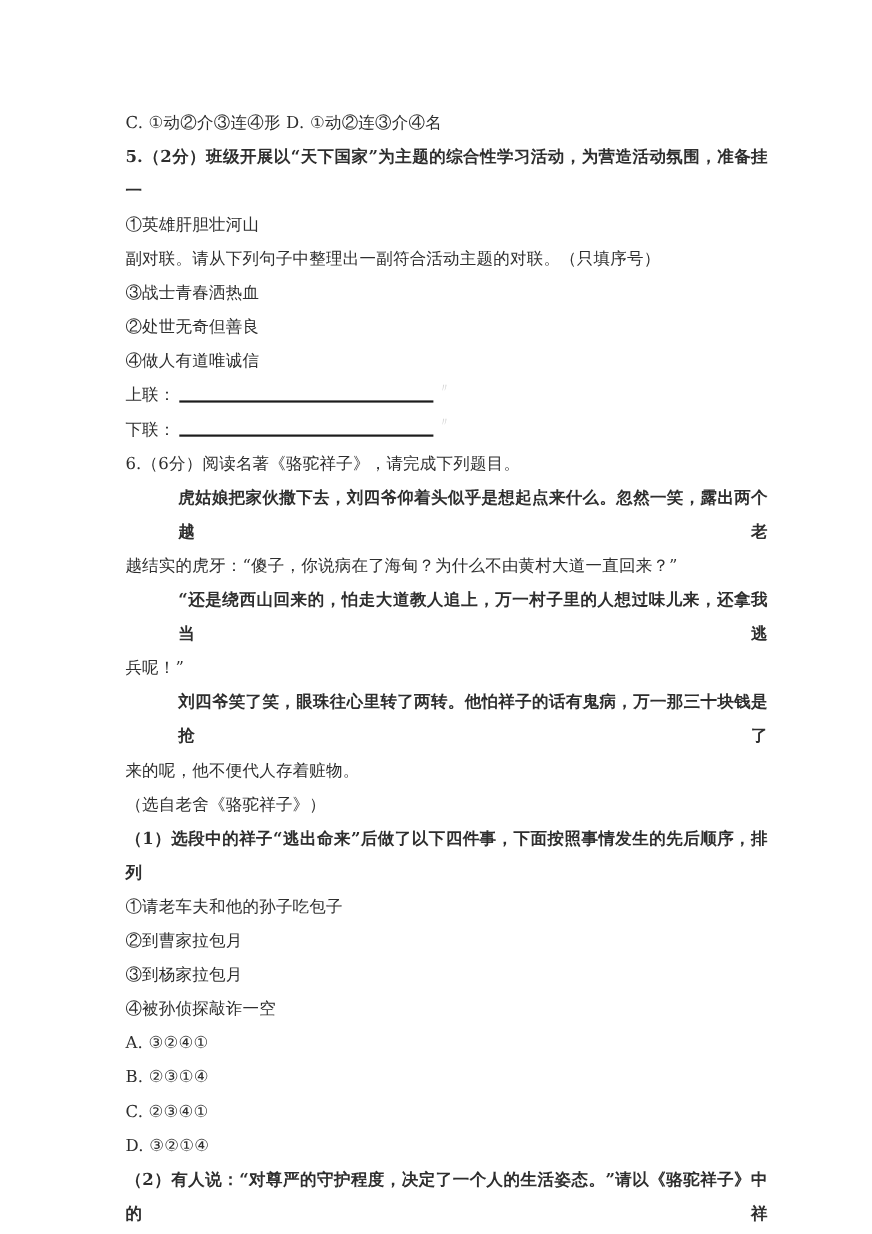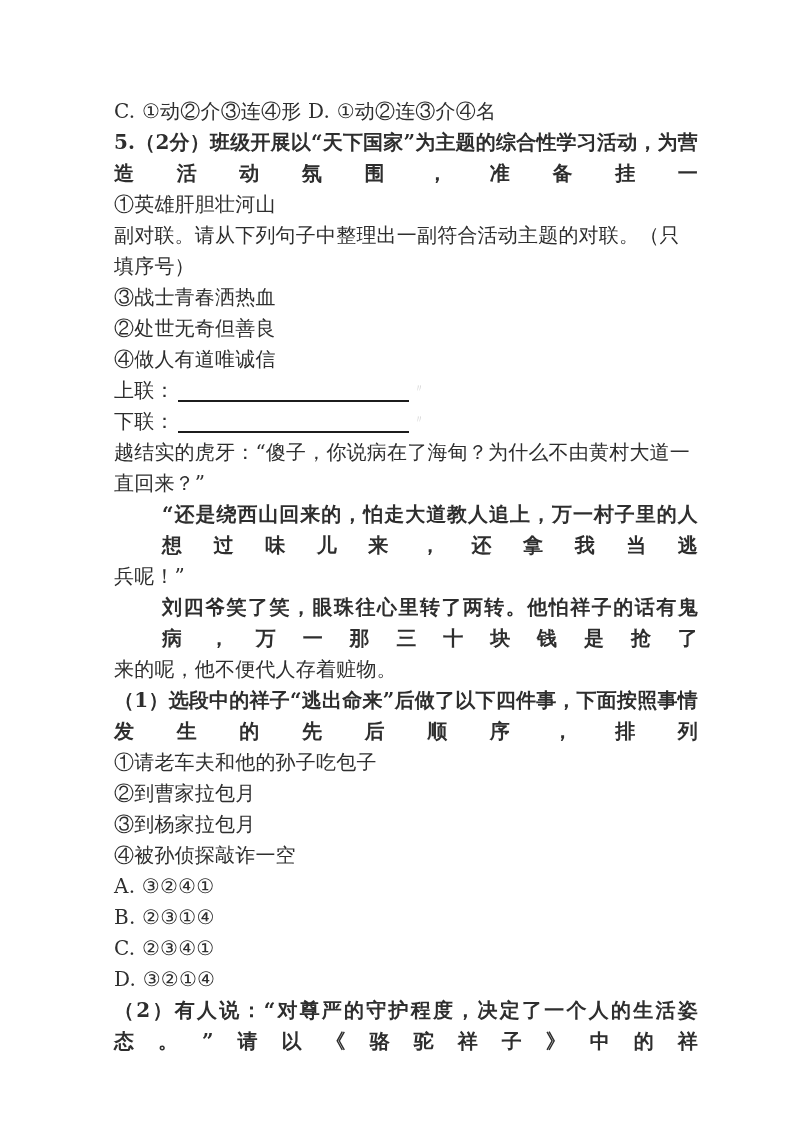--- a/index.html
+++ b/index.html
@@ -5,21 +5,21 @@
   html, body { margin: 0; padding: 0; background: #e8e8e8; }
   .page {
     position: relative;
     width: 793px;
     height: 1122px;
     margin: 0 auto;
     background: #ffffff;
     box-sizing: border-box;
     padding: 96px 95px 0 114px;
     font-family: "DejaVu Serif", "Liberation Serif", serif;
-    font-size: 20px;
+    font-size: 15px;
     color: #2e2e2e;
     overflow: hidden;
   }
   .line {
     margin: 0;
     padding: 0;
     width: 584px;
     line-height: 31px;
     white-space: normal;
     letter-spacing: 0.2px;
@@ -28,21 +28,21 @@
   .full {
     text-align: justify;
     text-align-last: justify;
     font-weight: bold;
   }
   
   .ind {
     box-sizing: border-box;
     padding-left: 48px;
   }
-  .blank-row { display: flex; align-items: center; }
+  .blank-row { display: flex; align-items: flex-start; }
   .blank {
     display: inline-block;
     width: 231px;
     height: 20px;
     margin-left: 3px;
     border-bottom: 2px solid #1c1c1c;
     position: relative;
   }
   
   .blank::after {
@@ -71,27 +71,30 @@
 
   <p class="line blank-row">
     <span>上联：</span>
     <span class="blank"></span>
   </p>
   <p class="line blank-row">
     <span>下联：</span>
     <span class="blank"></span>
   </p>
 
+  <p class="line">6.（6分）阅读名著《骆驼祥子》，请完成下列题目。</p>
 
+  <p class="line full ind">虎姑娘把家伙撒下去，刘四爷仰着头似乎是想起点来什么。忽然一笑，露出两个越老</p>
   <p class="line">越结实的虎牙：“傻子，你说病在了海甸？为什么不由黄村大道一直回来？”</p>
   <p class="line full ind">“还是绕西山回来的，怕走大道教人追上，万一村子里的人想过味儿来，还拿我当逃</p>
   <p class="line">兵呢！”</p>
   <p class="line full ind">刘四爷笑了笑，眼珠往心里转了两转。他怕祥子的话有鬼病，万一那三十块钱是抢了</p>
   <p class="line">来的呢，他不便代人存着赃物。</p>
 
+  <p class="line">（选自老舍《骆驼祥子》）</p>
 
   <p class="line full">（1）选段中的祥子“逃出命来”后做了以下四件事，下面按照事情发生的先后顺序，排列</p>
 
   <p class="line">①请老车夫和他的孙子吃包子</p>
   <p class="line">②到曹家拉包月</p>
   <p class="line">③到杨家拉包月</p>
   <p class="line">④被孙侦探敲诈一空</p>
 
   <p class="line">A. ③②④①</p>
   <p class="line">B. ②③①④</p>

